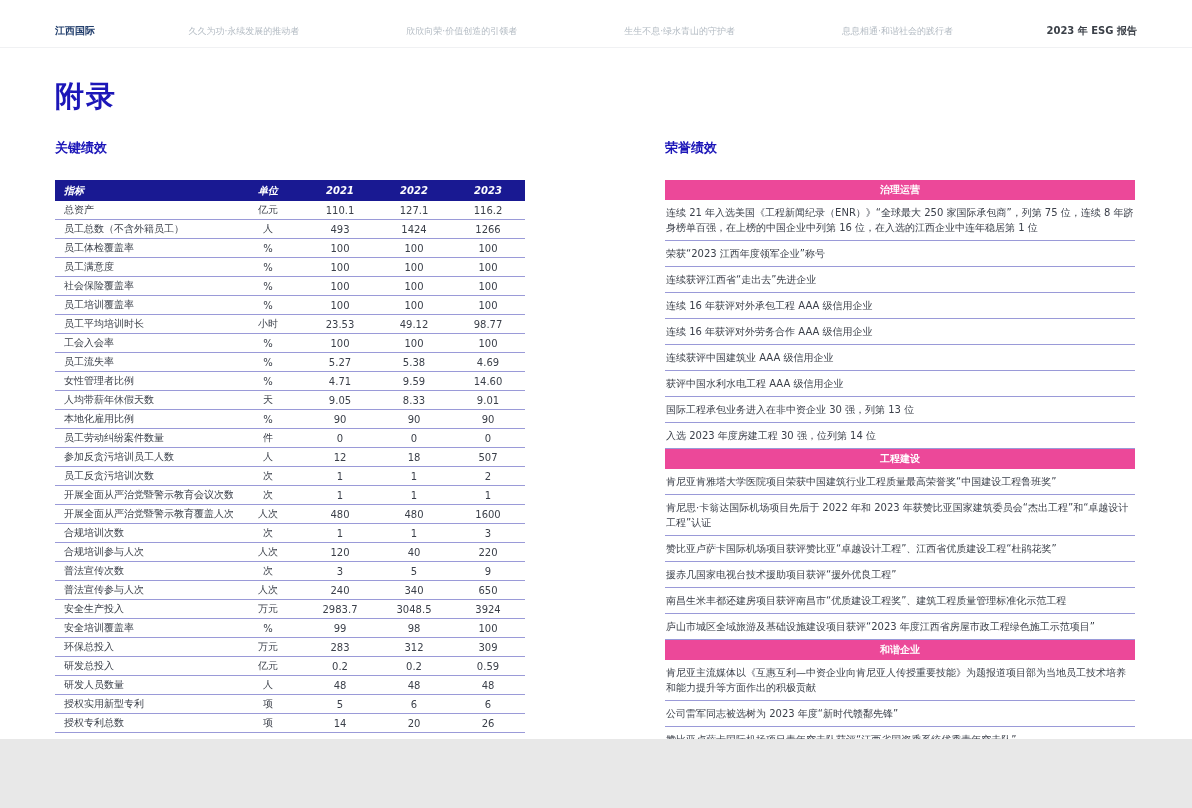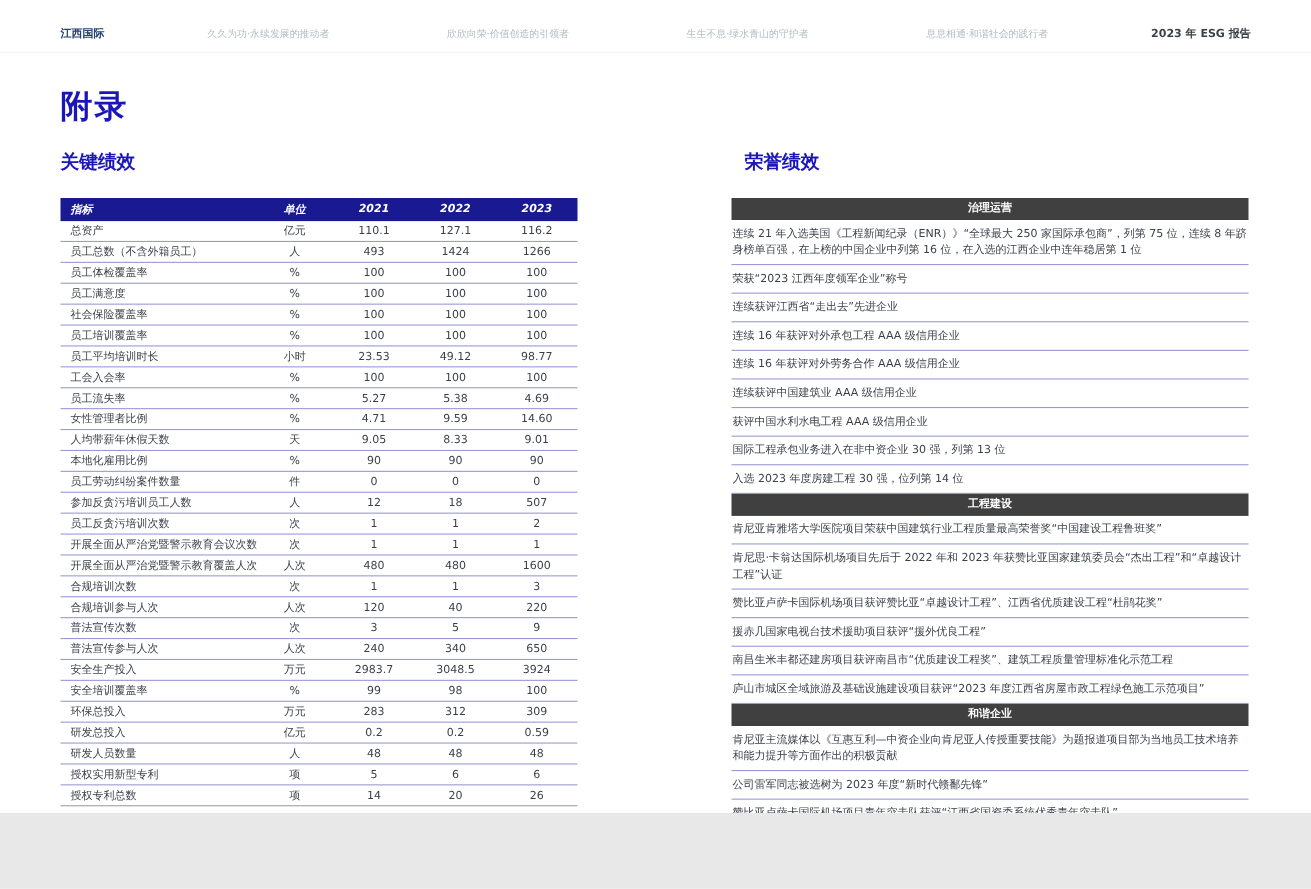--- a/index.html
+++ b/index.html
@@ -18,40 +18,40 @@
     border-bottom: 1px solid #f0f1f3;
   }
   .brand { font-size: 10px; font-weight: bold; color: #24406e; white-space: nowrap; }
   .slogans { display: flex; flex: 1; justify-content: space-around; padding: 0 40px; }
   .slogan { font-size: 9px; color: #b3bbc3; white-space: nowrap; }
   .report-tag { font-size: 10px; font-weight: 600; color: #3b4048; white-space: nowrap; }
 
   
   .left-col { position: absolute; left: 55px; top: 78px; width: 470px; }
   .main-title { font-size: 29px; line-height: 36px; font-weight: bold; color: #1c16b8; letter-spacing: 2px; }
-  .section-title { margin-top: 24px; font-size: 17px; line-height: 20px; font-weight: bold; color: #1c16b8; }
+  .section-title { margin-top: 24px; font-size: 13px; line-height: 20px; font-weight: bold; color: #1c16b8; }
 
   .kpi-table { margin-top: 22px; width: 470px; }
   .thead {
     display: flex; align-items: center; height: 21px;
     background: #191992; color: #ffffff; font-size: 10px; font-weight: bold; font-style: italic;
   }
   .trow {
     display: flex; align-items: center; height: 19px; box-sizing: border-box;
     border-bottom: 1px solid #9a9ad8;
     font-size: 10px; color: #3a3f49;
   }
   .c-ind  { width: 178px; padding-left: 9px; box-sizing: border-box; white-space: nowrap; overflow: hidden; }
   .c-unit { width: 70px; text-align: center; }
   .c-year { width: 74px; text-align: center; }
 
   
   .right-col { position: absolute; left: 665px; top: 138px; width: 470px; }
   .honor-bar {
-    height: 20px; line-height: 20px; background: #404040; color: #ffffff;
+    height: 20px; line-height: 20px; background: #ec4899; color: #ffffff;
     text-align: center; font-size: 10px; font-weight: bold;
   }
   .honor-list .honor-item {
     padding: 5px 1px; border-bottom: 1px solid #9a9ad8;
     font-size: 10px; line-height: 15px; color: #3a3f49;
   }
 
   
   .page-tab {
     position: absolute; top: 764px; width: 27px; height: 44px;
@@ -287,21 +287,21 @@
           <span class="c-unit">项</span>
           <span class="c-year">14</span>
           <span class="c-year">20</span>
           <span class="c-year">26</span>
         </div>
         </div>
     </div>
   </div>
 
   <div class="right-col">
-    <div class="section-title" style="margin-top:0;margin-left:12px;">荣誉绩效</div>
+    <div class="section-title" style="margin-top:0;">荣誉绩效</div>
 
     <div style="margin-top:22px;">
       <div class="honor-bar">治理运营</div>
       <div class="honor-list">
 
       <div class="honor-item">连续 21 年入选美国《工程新闻纪录（ENR）》“全球最大 250 家国际承包商”，列第 75 位，连续 8 年跻身榜单百强，在上榜的中国企业中列第 16 位，在入选的江西企业中连年稳居第 1 位</div>
           <div class="honor-item">荣获“2023 江西年度领军企业”称号</div>
           <div class="honor-item">连续获评江西省“走出去”先进企业</div>
           <div class="honor-item">连续 16 年获评对外承包工程 AAA 级信用企业</div>
           <div class="honor-item">连续 16 年获评对外劳务合作 AAA 级信用企业</div>

